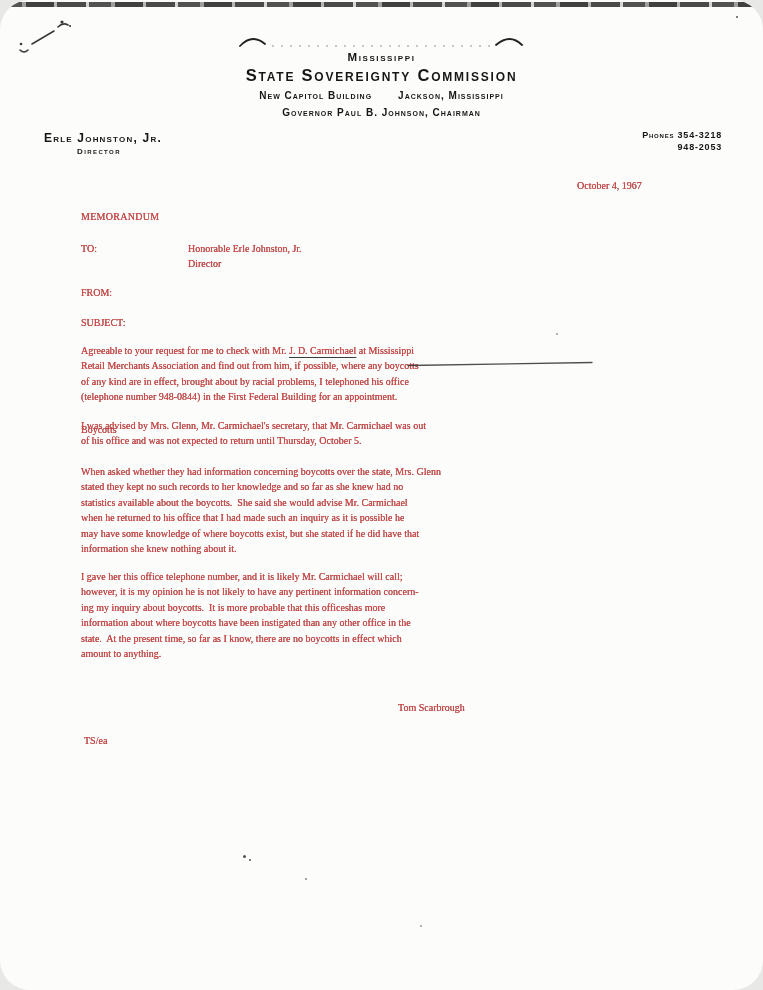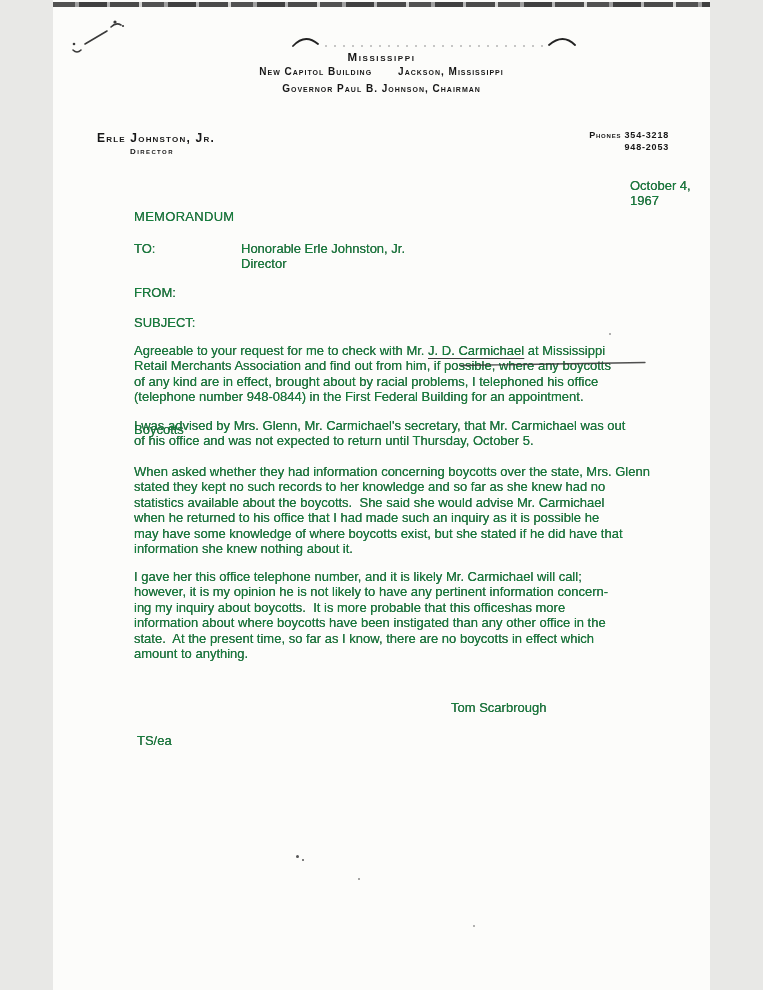--- a/index.html
+++ b/index.html
@@ -1,23 +1,24 @@
 <!DOCTYPE html>
 <html><head>
 <meta charset="utf-8">
 <style>
   html,body{margin:0;padding:0;background:#e8e8e6;}
   .page{
     position:relative;
-    width:657px;height:990px;
+    width:763px;height:990px;
     margin:0 auto;
     background:#fcfcfa;
     overflow:hidden;
     font-family:"Liberation Mono","DejaVu Sans Mono",monospace;
     color:#262626;
+    border-radius:30px;
   }
   
   .scan-topline{
     position:absolute;top:2px;left:0;right:0;height:5px;
     background:repeating-linear-gradient(90deg,
       #343434 0 22px,#8f8f8f 22px 26px,#1f1f1f 26px 54px,#aaa 54px 57px,
       #2b2b2b 57px 86px,#cfcfcd 86px 89px);
     opacity:.85;
   }
   .speck{position:absolute;background:#555;border-radius:50%;}
@@ -50,23 +51,23 @@
   .dir-title{font-size:8px;letter-spacing:1.4px;margin-top:2px;padding-left:33px;}
   .phones-block{
     position:absolute;right:41px;top:130px;text-align:right;
     font-family:"Liberation Sans","DejaVu Sans",sans-serif;
     font-variant:small-caps;font-weight:bold;color:#161616;
   }
   .phone1{font-size:9px;letter-spacing:.8px;}
   .phone2{font-size:9px;letter-spacing:.8px;margin-top:2px;}
   
   .tw{
-    font-family:Liberation Sans, sans-serif;
-    font-size:13px;line-height:15.4px;
-    color:#15803d;
+    font-family:Liberation Serif, serif;
+    font-size:10px;line-height:15.4px;
+    color:#ef4444;
     text-shadow:0 0 .45px rgba(38,38,38,.85);
     white-space:pre-wrap;
   }
   .date-line{position:absolute;left:577px;top:178px;}
   .memo-heading{position:absolute;left:81px;top:209px;letter-spacing:.3px;}
   .field-row{position:absolute;left:81px;display:flex;}
   .field-row .label{width:107px;flex:0 0 107px;}
   .row-to{top:241px;}
   .row-from{top:285px;}
   .row-subject{top:315px;flex-direction:column;}
@@ -106,20 +107,21 @@
   <div class="noise-dots"></div>
   <div class="speck" style="left:736px;top:16px;width:2px;height:2px"></div>
   <div class="speck" style="left:556px;top:333px;width:2px;height:2px;opacity:.6"></div>
   <div class="speck" style="left:243px;top:855px;width:3px;height:3px"></div>
   <div class="speck" style="left:249px;top:859px;width:2px;height:2px"></div>
   <div class="speck" style="left:305px;top:878px;width:2px;height:2px;opacity:.7"></div>
   <div class="speck" style="left:420px;top:925px;width:2px;height:2px;opacity:.6"></div>
 
   <div class="letterhead">
     <div class="lh-state">Mississippi</div>
+    <div class="lh-commission">State Sovereignty Commission</div>
     <div class="lh-address">
       <span>New Capitol Building</span><span class="gap"></span><span>Jackson, Mississippi</span>
     </div>
     <div class="lh-chairman">Governor Paul B. Johnson, Chairman</div>
   </div>
 
   <div class="director-block">
     <div class="dir-name">Erle Johnston, Jr.</div>
     <div class="dir-title">Director</div>
   </div>

